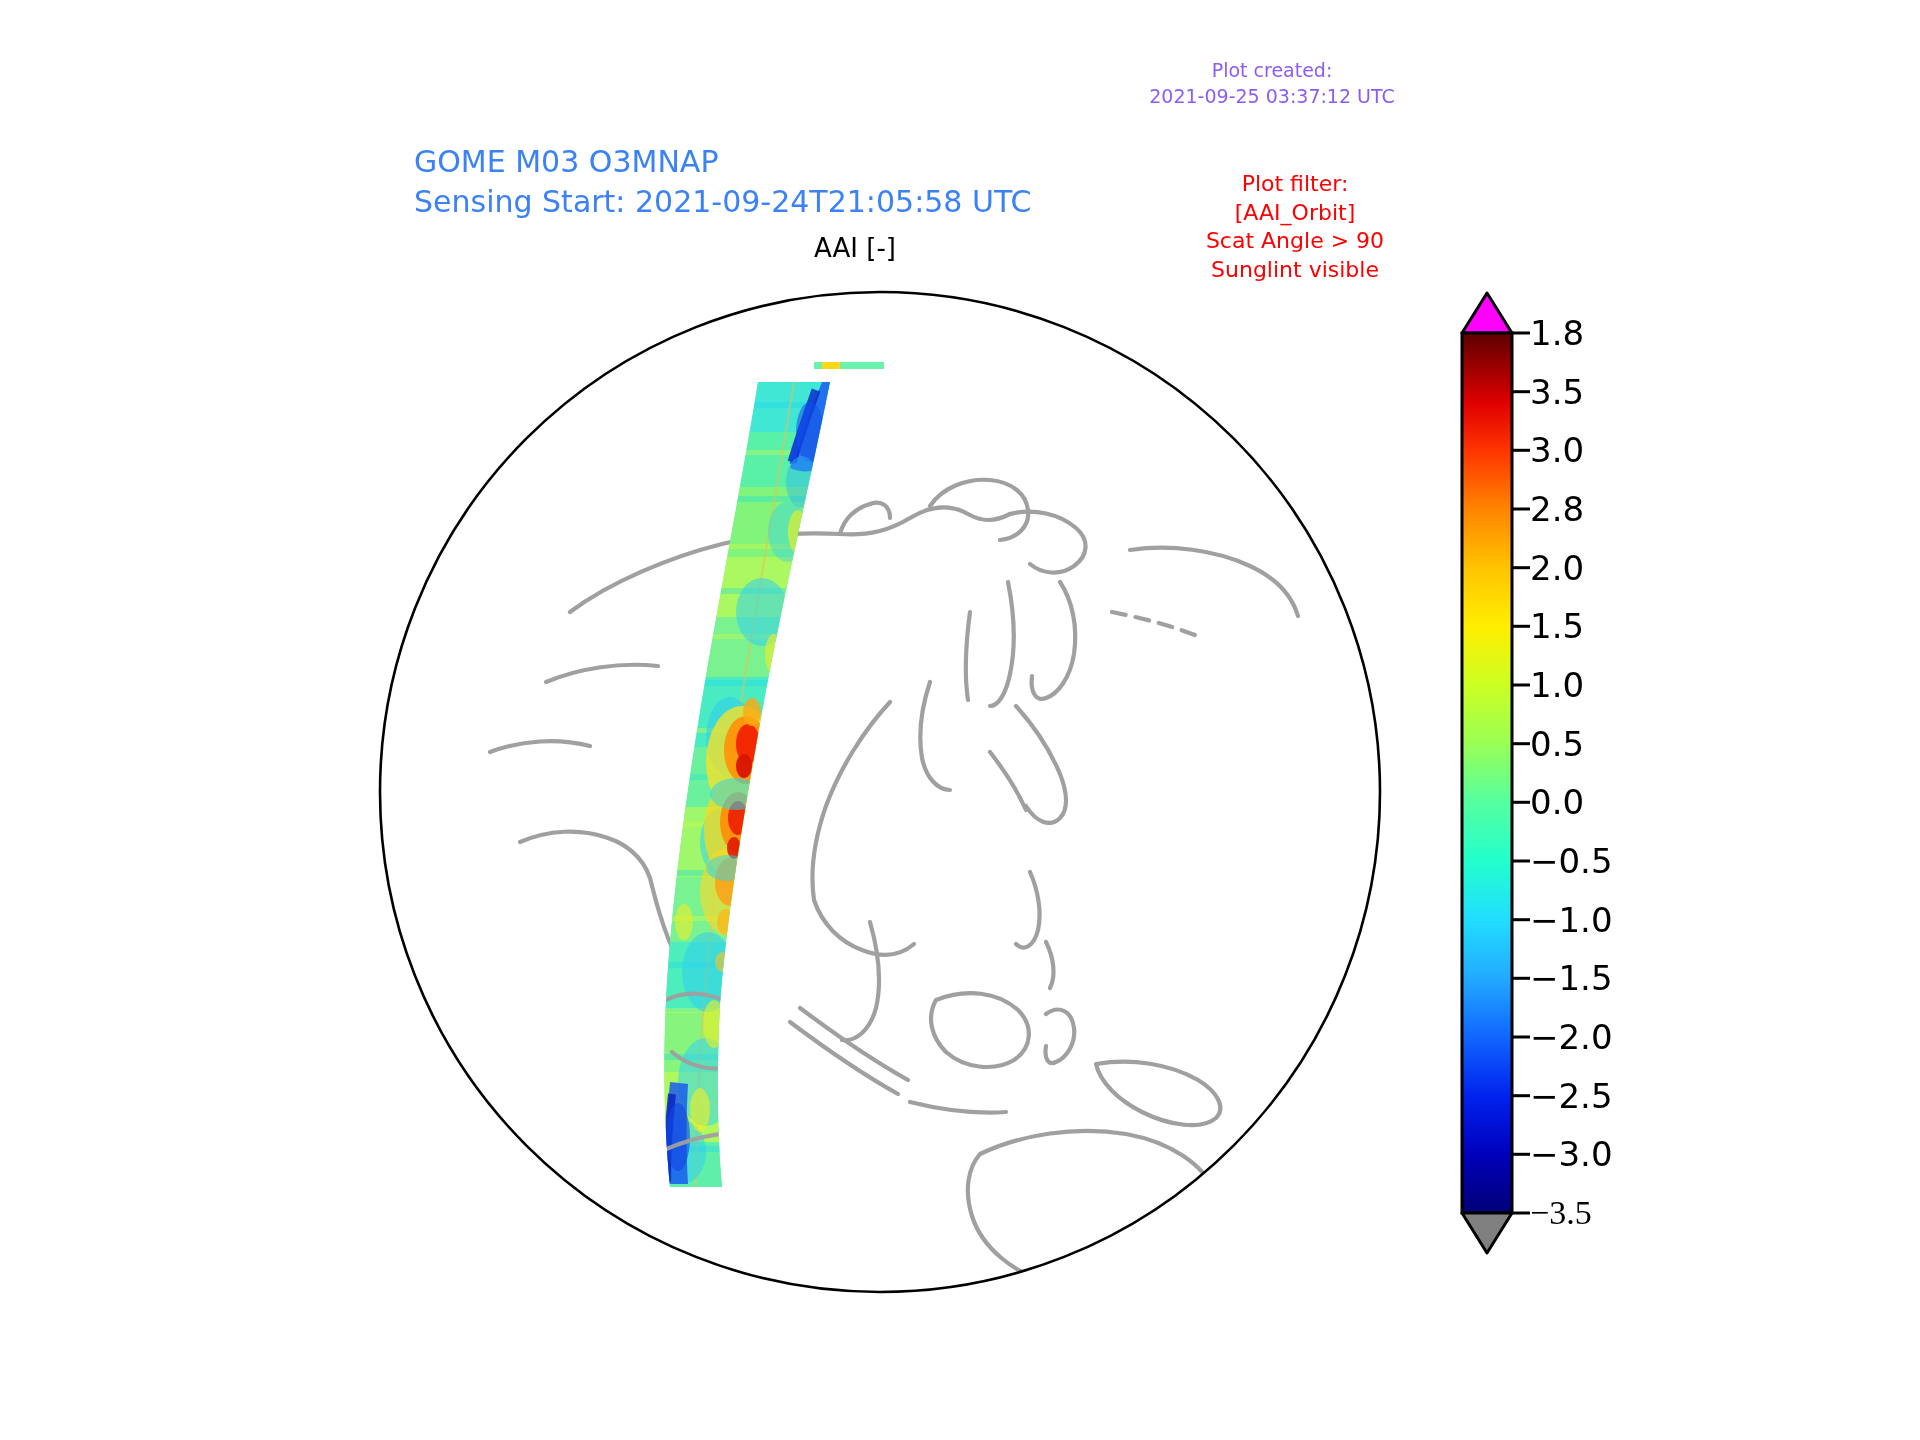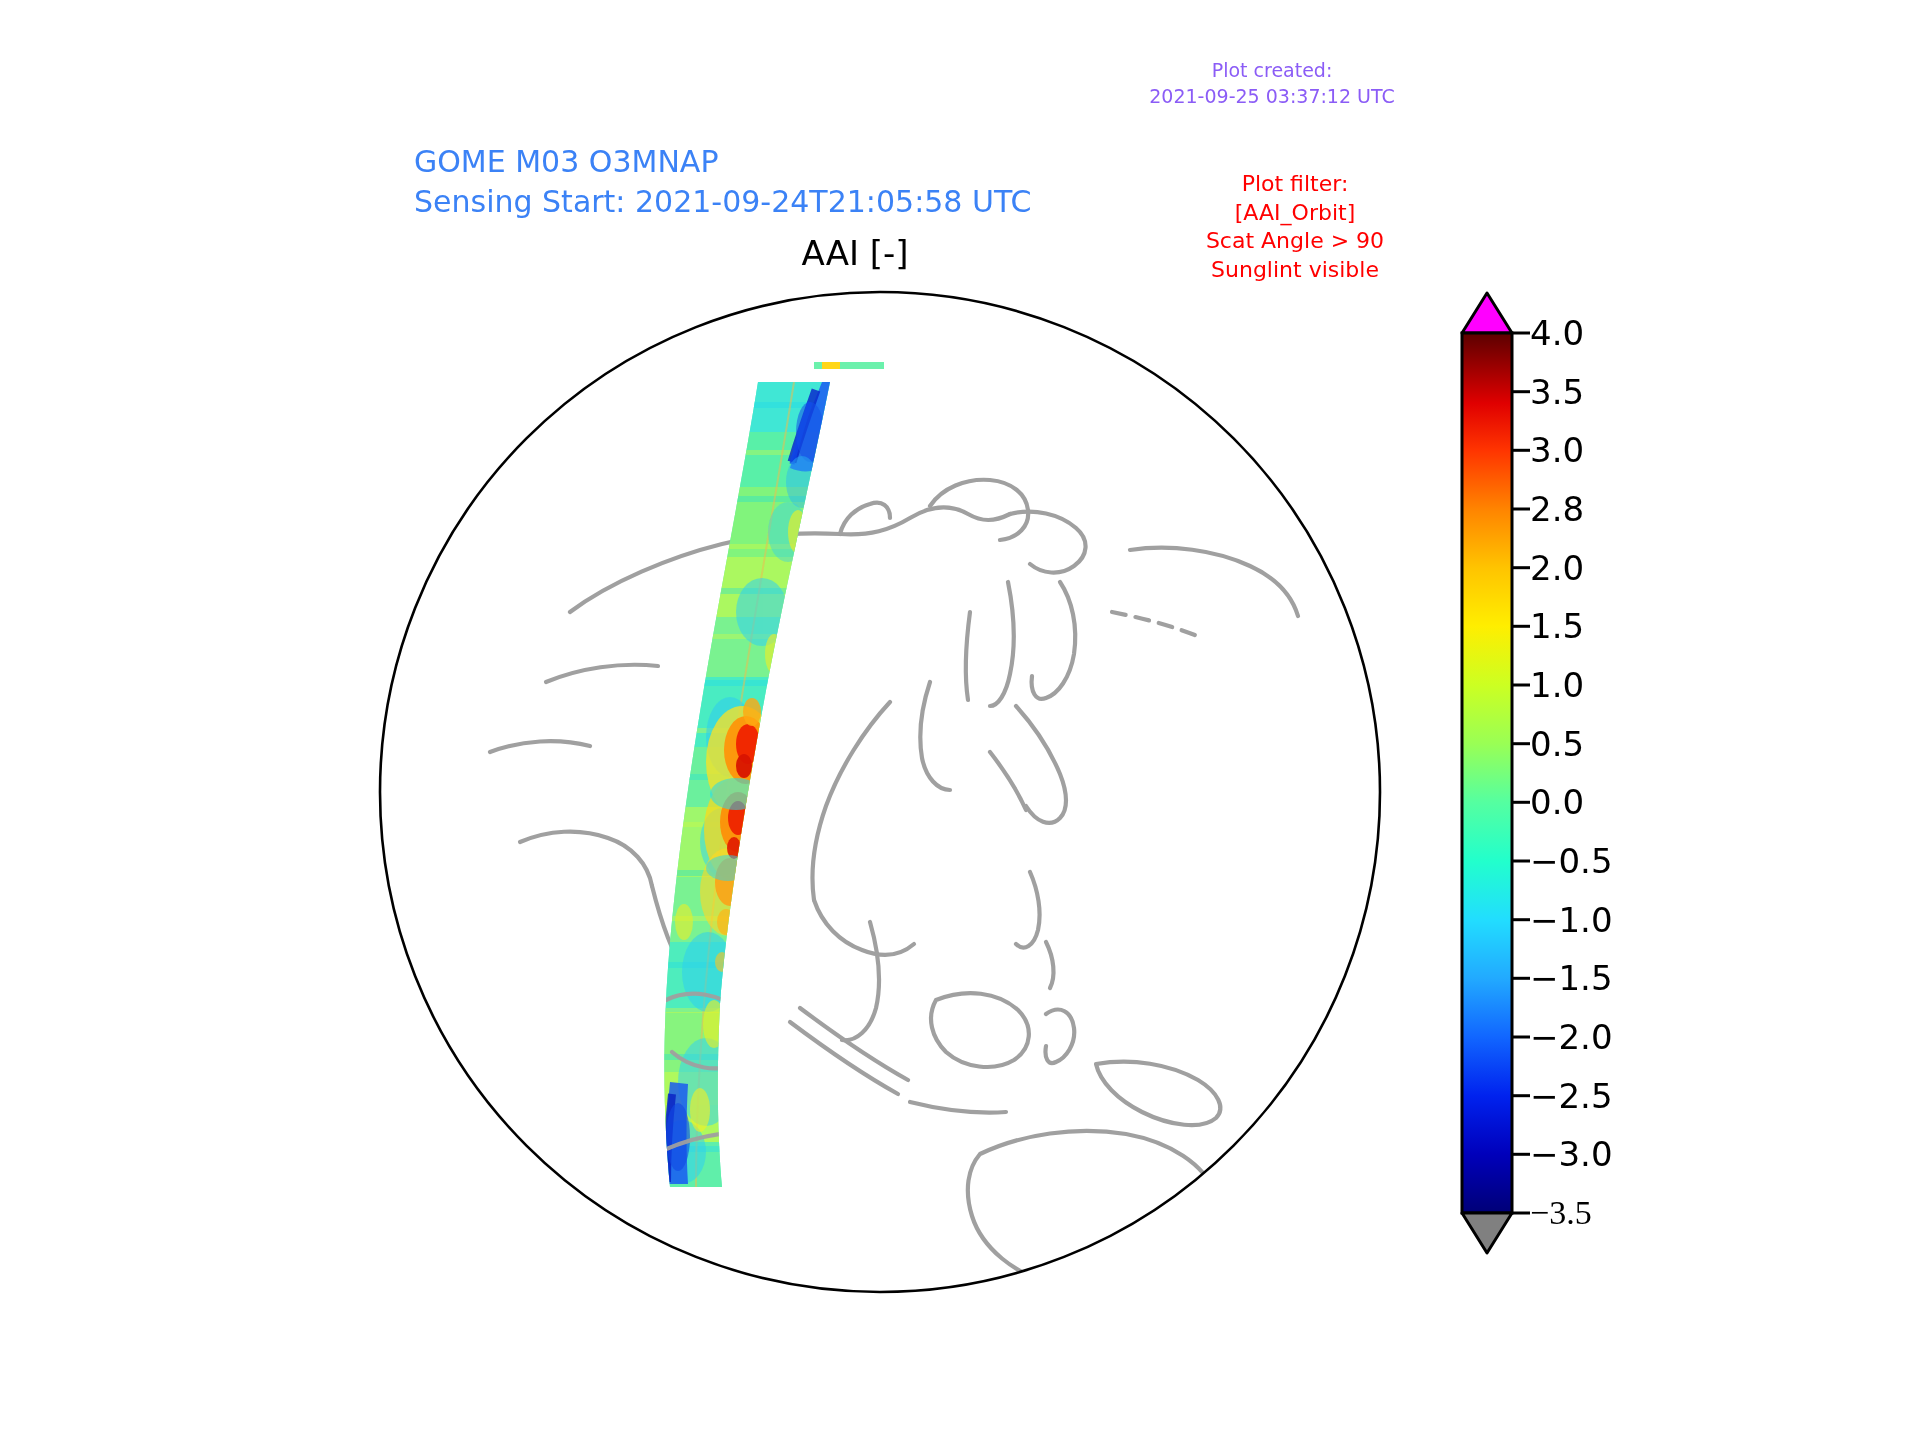--- a/index.html
+++ b/index.html
@@ -65,21 +65,21 @@
     line-height: 1.30;
   }
   .filter-block div { white-space: nowrap; }
 
   .quantity-title {
     position: absolute;
     left: 690px;
     top: 233px;
     width: 330px;
     text-align: center;
-    font-size: 34px;
+    font-size: 26px;
     color: #000000;
     white-space: nowrap;
   }
 
   
   #map-area {
     position: absolute;
     left: 370px;
     top: 282px;
     width: 1020px;
@@ -398,21 +398,21 @@
         <line x1="70" y1="634.7" x2="88" y2="634.7"></line>
         <line x1="70" y1="693.3" x2="88" y2="693.3"></line>
         <line x1="70" y1="752.0" x2="88" y2="752.0"></line>
         <line x1="70" y1="810.7" x2="88" y2="810.7"></line>
         <line x1="70" y1="869.3" x2="88" y2="869.3"></line>
         <line x1="70" y1="928.0" x2="88" y2="928.0"></line>
       </g>
     </svg>
 
     <div class="cbar-labels" id="cbar-label-host">
-        <div class="cbar-label" style="top: 48px;">4.0</div>
+        <div class="cbar-label" style="top: 48px;">1.8</div>
         <div class="cbar-label" style="top: 106.667px;">3.5</div>
         <div class="cbar-label" style="top: 165.333px;">3.0</div>
         <div class="cbar-label" style="top: 224px;">2.8</div>
         <div class="cbar-label" style="top: 282.667px;">2.0</div>
         <div class="cbar-label" style="top: 341.333px;">1.5</div>
         <div class="cbar-label" style="top: 400px;">1.0</div>
         <div class="cbar-label" style="top: 458.667px;">0.5</div>
         <div class="cbar-label" style="top: 517.333px;">0.0</div>
         <div class="cbar-label" style="top: 576px;">−0.5</div>
         <div class="cbar-label" style="top: 634.667px;">−1.0</div>

